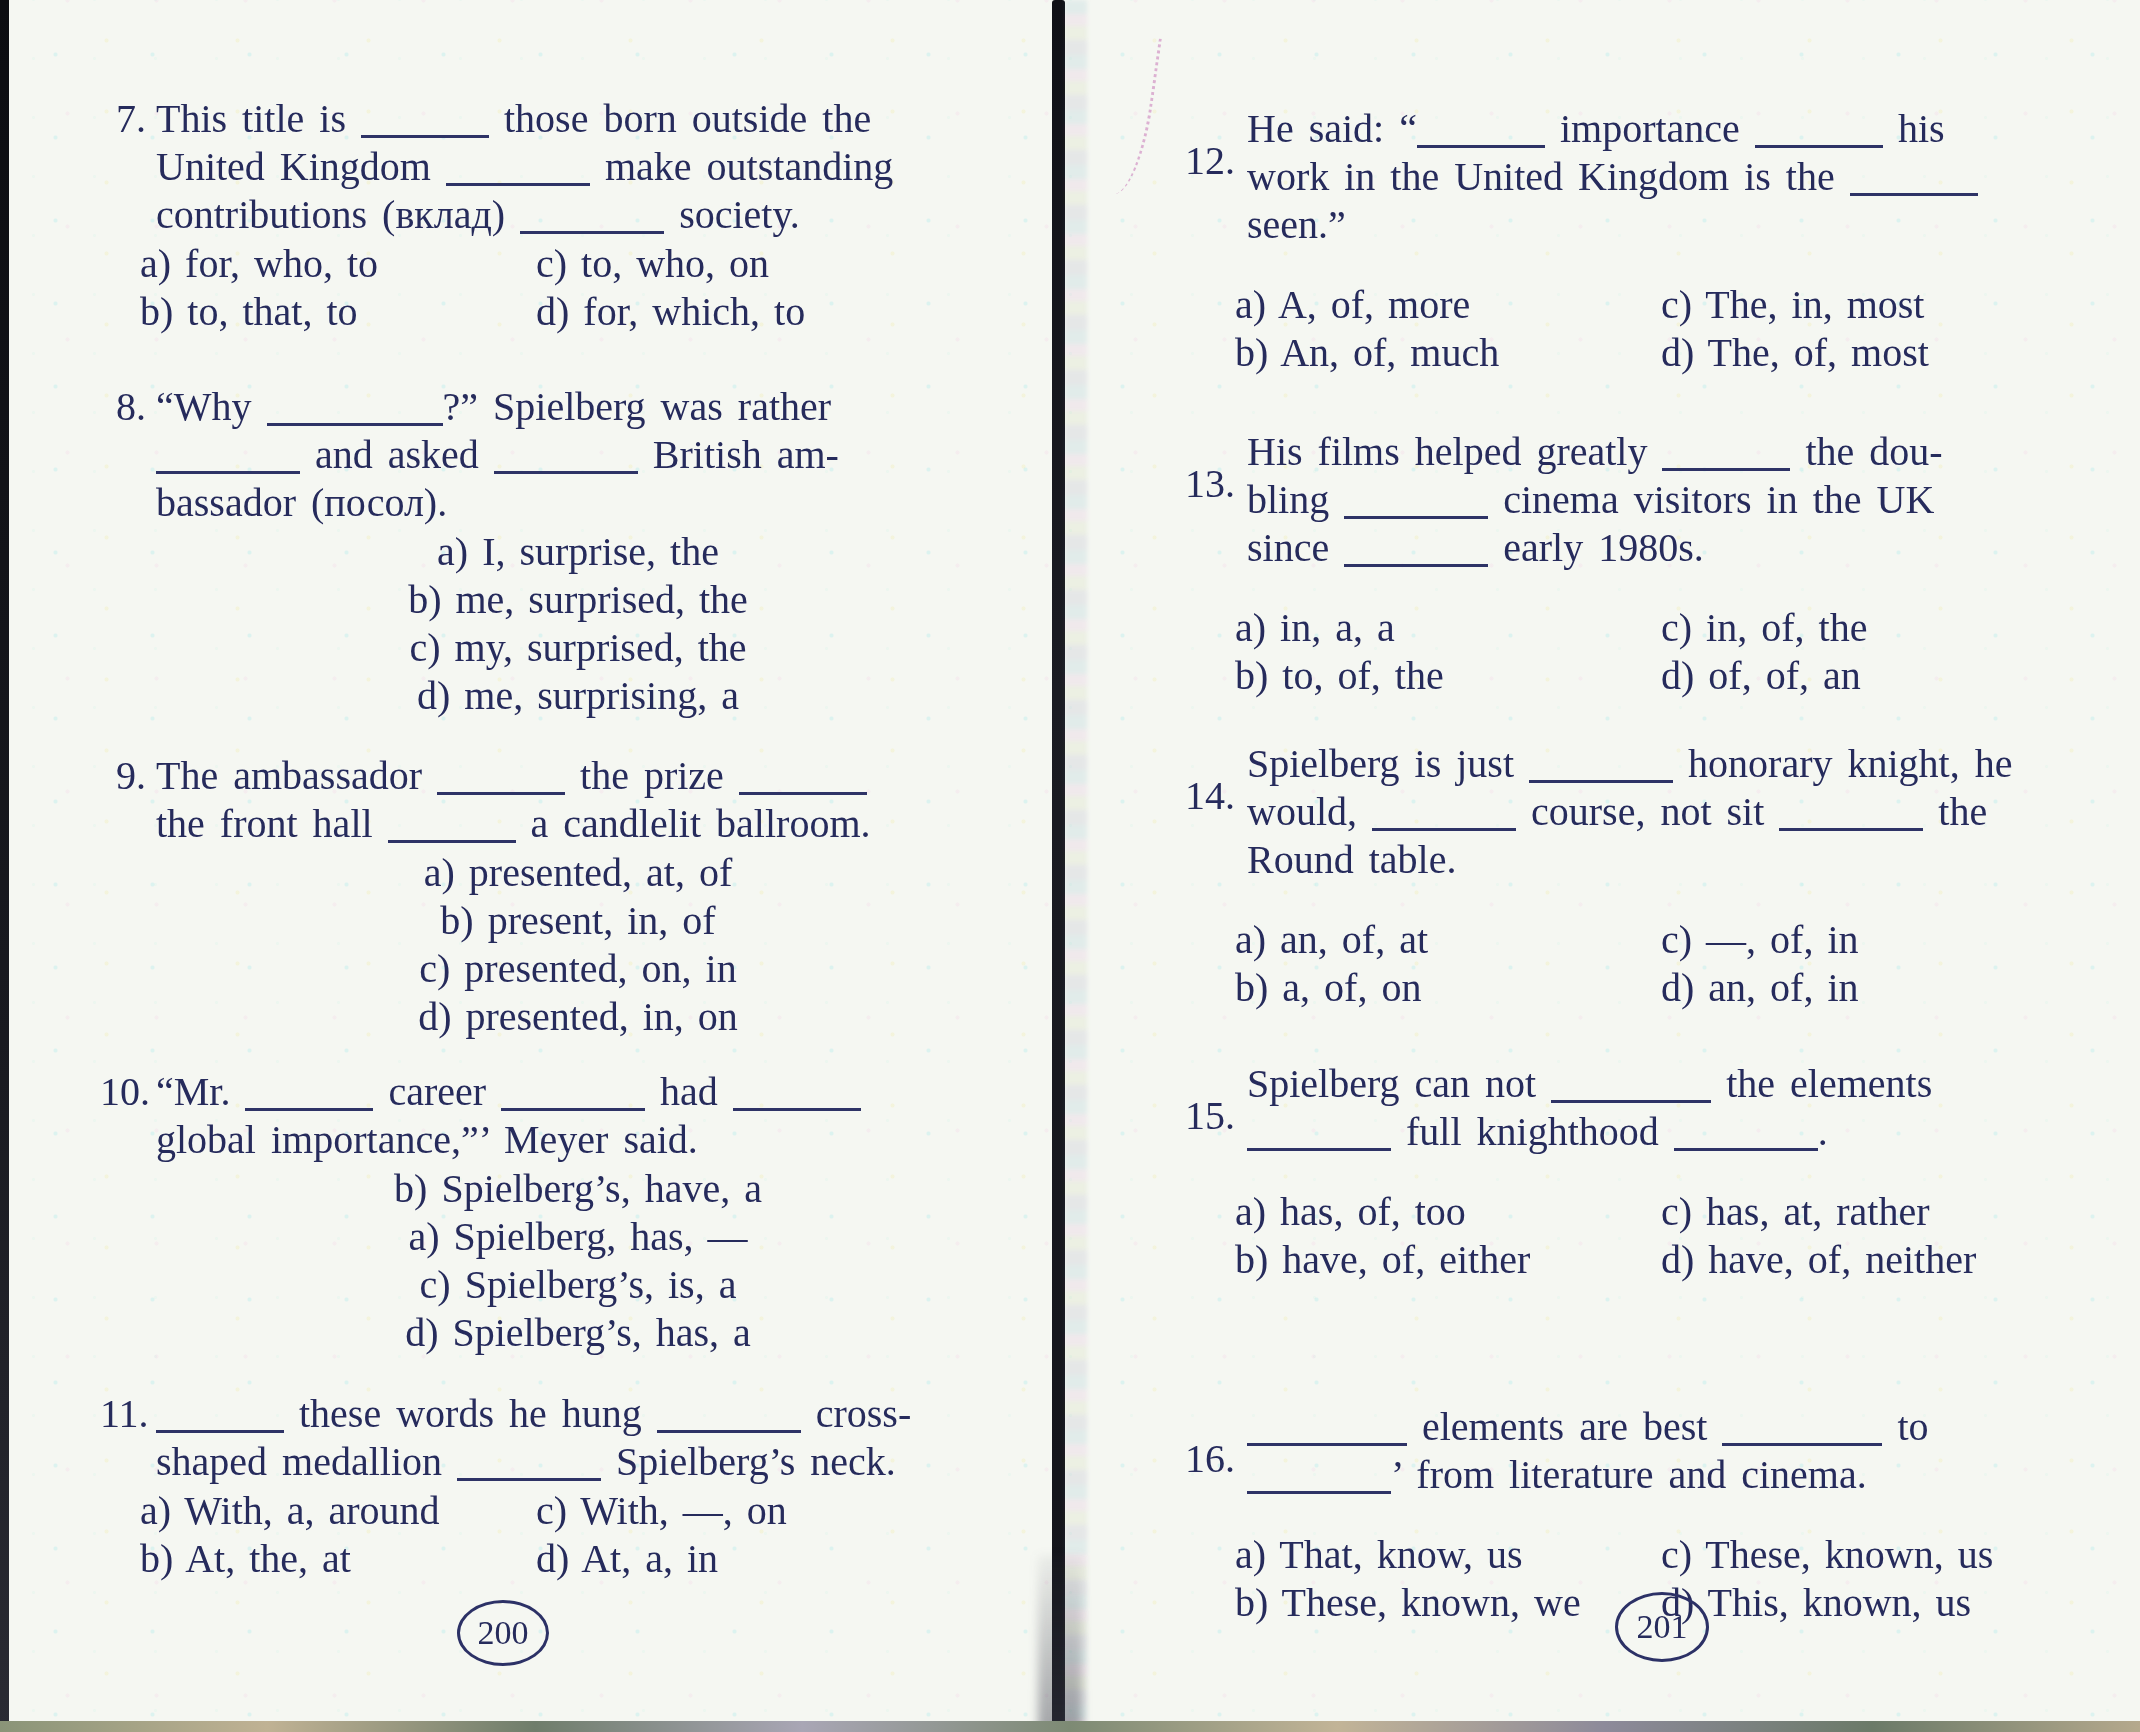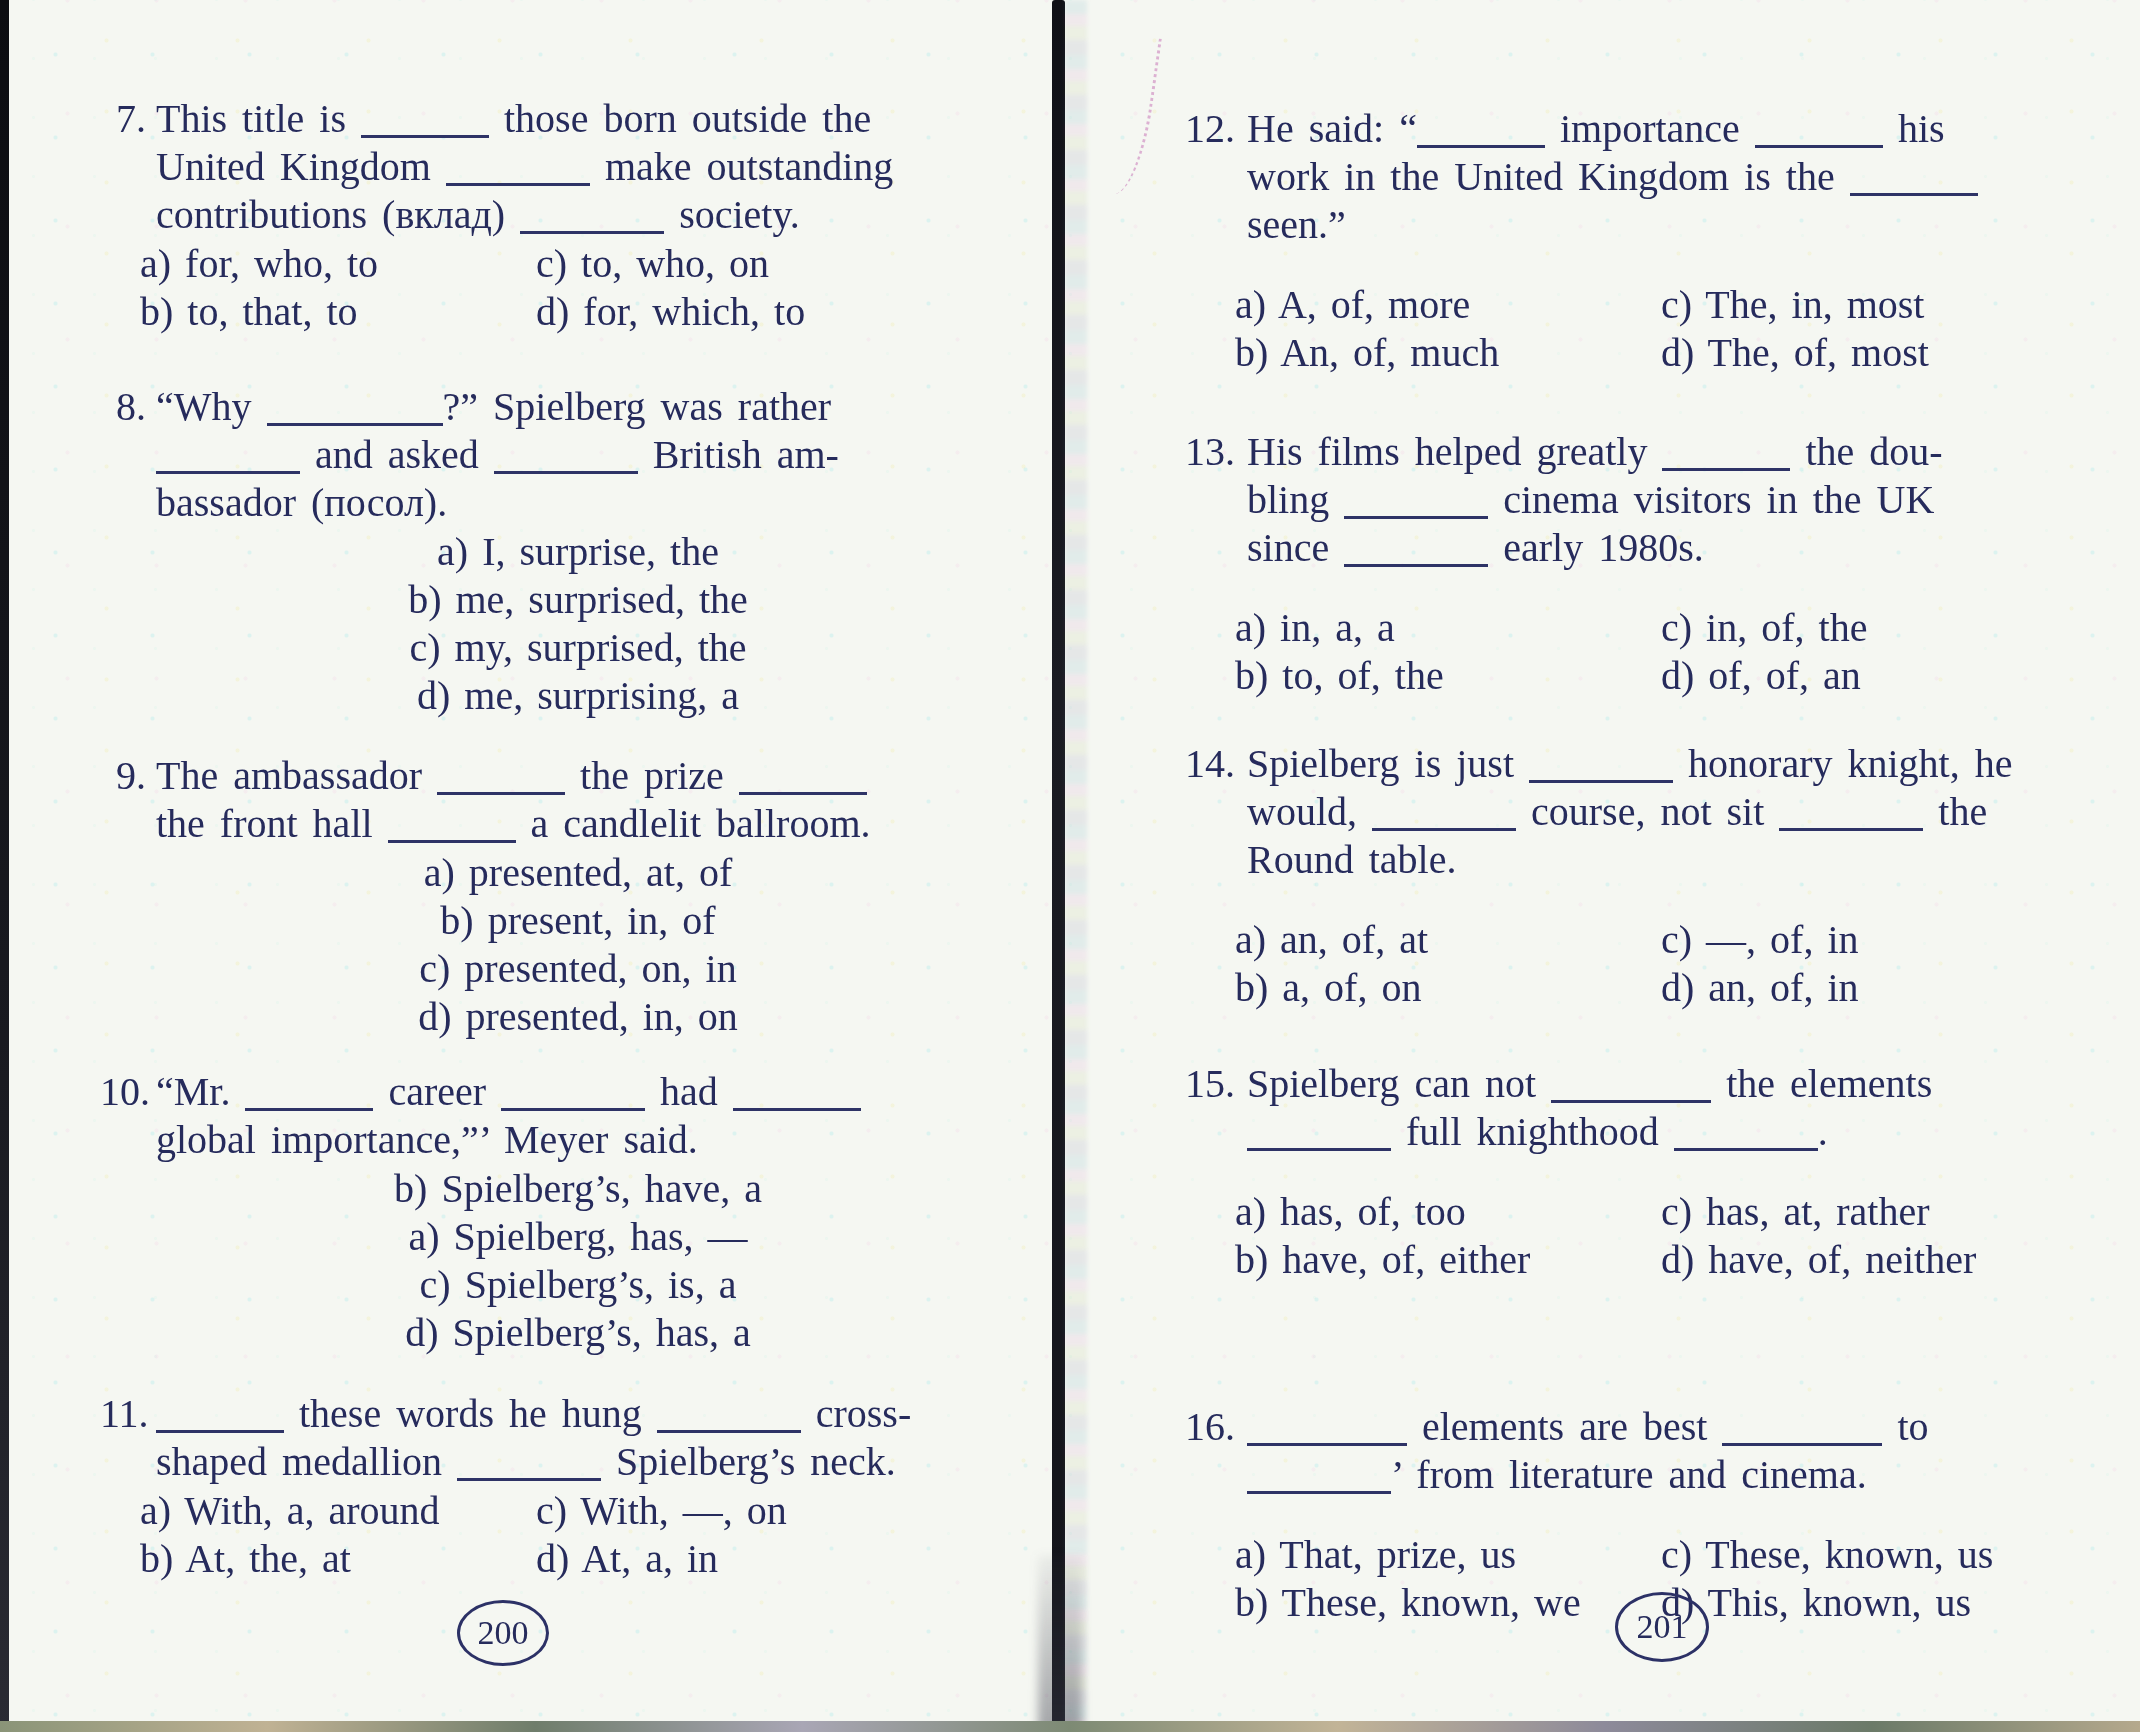--- a/index.html
+++ b/index.html
@@ -49,21 +49,21 @@
     border-radius:0 0 60% 0;
     transform:rotate(8deg);
   }
   .page { position:absolute; inset:0; }
   .question { position:absolute; font-size:40px; line-height:48px; }
   .page-left  .question { left:100px; width:860px; padding-left:56px; }
   .page-right .question { left:1185px; width:870px; padding-left:62px; }
   .q-num {
     position:absolute; left:0; top:0; width:46px; text-align:right;
   }
-  .page-right .q-num { width:50px; }
+  .page-right .q-num { width:50px;margin-top:32px; }
   .q-line { white-space:nowrap; word-spacing:5px; }
   .blank {
     display:inline-block; height:0.55em;
     border-bottom:3px solid #2e3366;
     vertical-align:-0.14em;
   }
   .q-options { margin-top:1px; }
   .page-right .q-options { margin-top:32px; }
   .q-options.one-col { margin-left:-16px;text-align:center; }
   .q-options.two-col { display:grid; margin-left:-16px; }
@@ -209,21 +209,21 @@
           <div class="opt"><span class="opt-label">d)</span> <span class="opt-text">have, of, neither</span></div>
         </div>
       </div>
       <div class="question" style="top: 1403px;">
         <span class="q-num">16.</span>
         <div class="q-text">
           <div class="q-line"><span class="blank" style="width:160px"></span> elements are best <span class="blank" style="width:160px"></span> to</div>
           <div class="q-line"><span class="blank" style="width:144px"></span>’ from literature and cinema.</div>
         </div>
         <div class="q-options two-col">
-          <div class="opt"><span class="opt-label">a)</span> <span class="opt-text">That, prize, us</span></div>
+          <div class="opt"><span class="opt-label">a)</span> <span class="opt-text">That, know, us</span></div>
           <div class="opt"><span class="opt-label">c)</span> <span class="opt-text">These, known, us</span></div>
           <div class="opt"><span class="opt-label">b)</span> <span class="opt-text">These, known, we</span></div>
           <div class="opt"><span class="opt-label">d)</span> <span class="opt-text">This, known, us</span></div>
         </div>
       </div>
     </div>
 
   <div class="page-badge badge-left">
     <span>200</span>
   </div>

